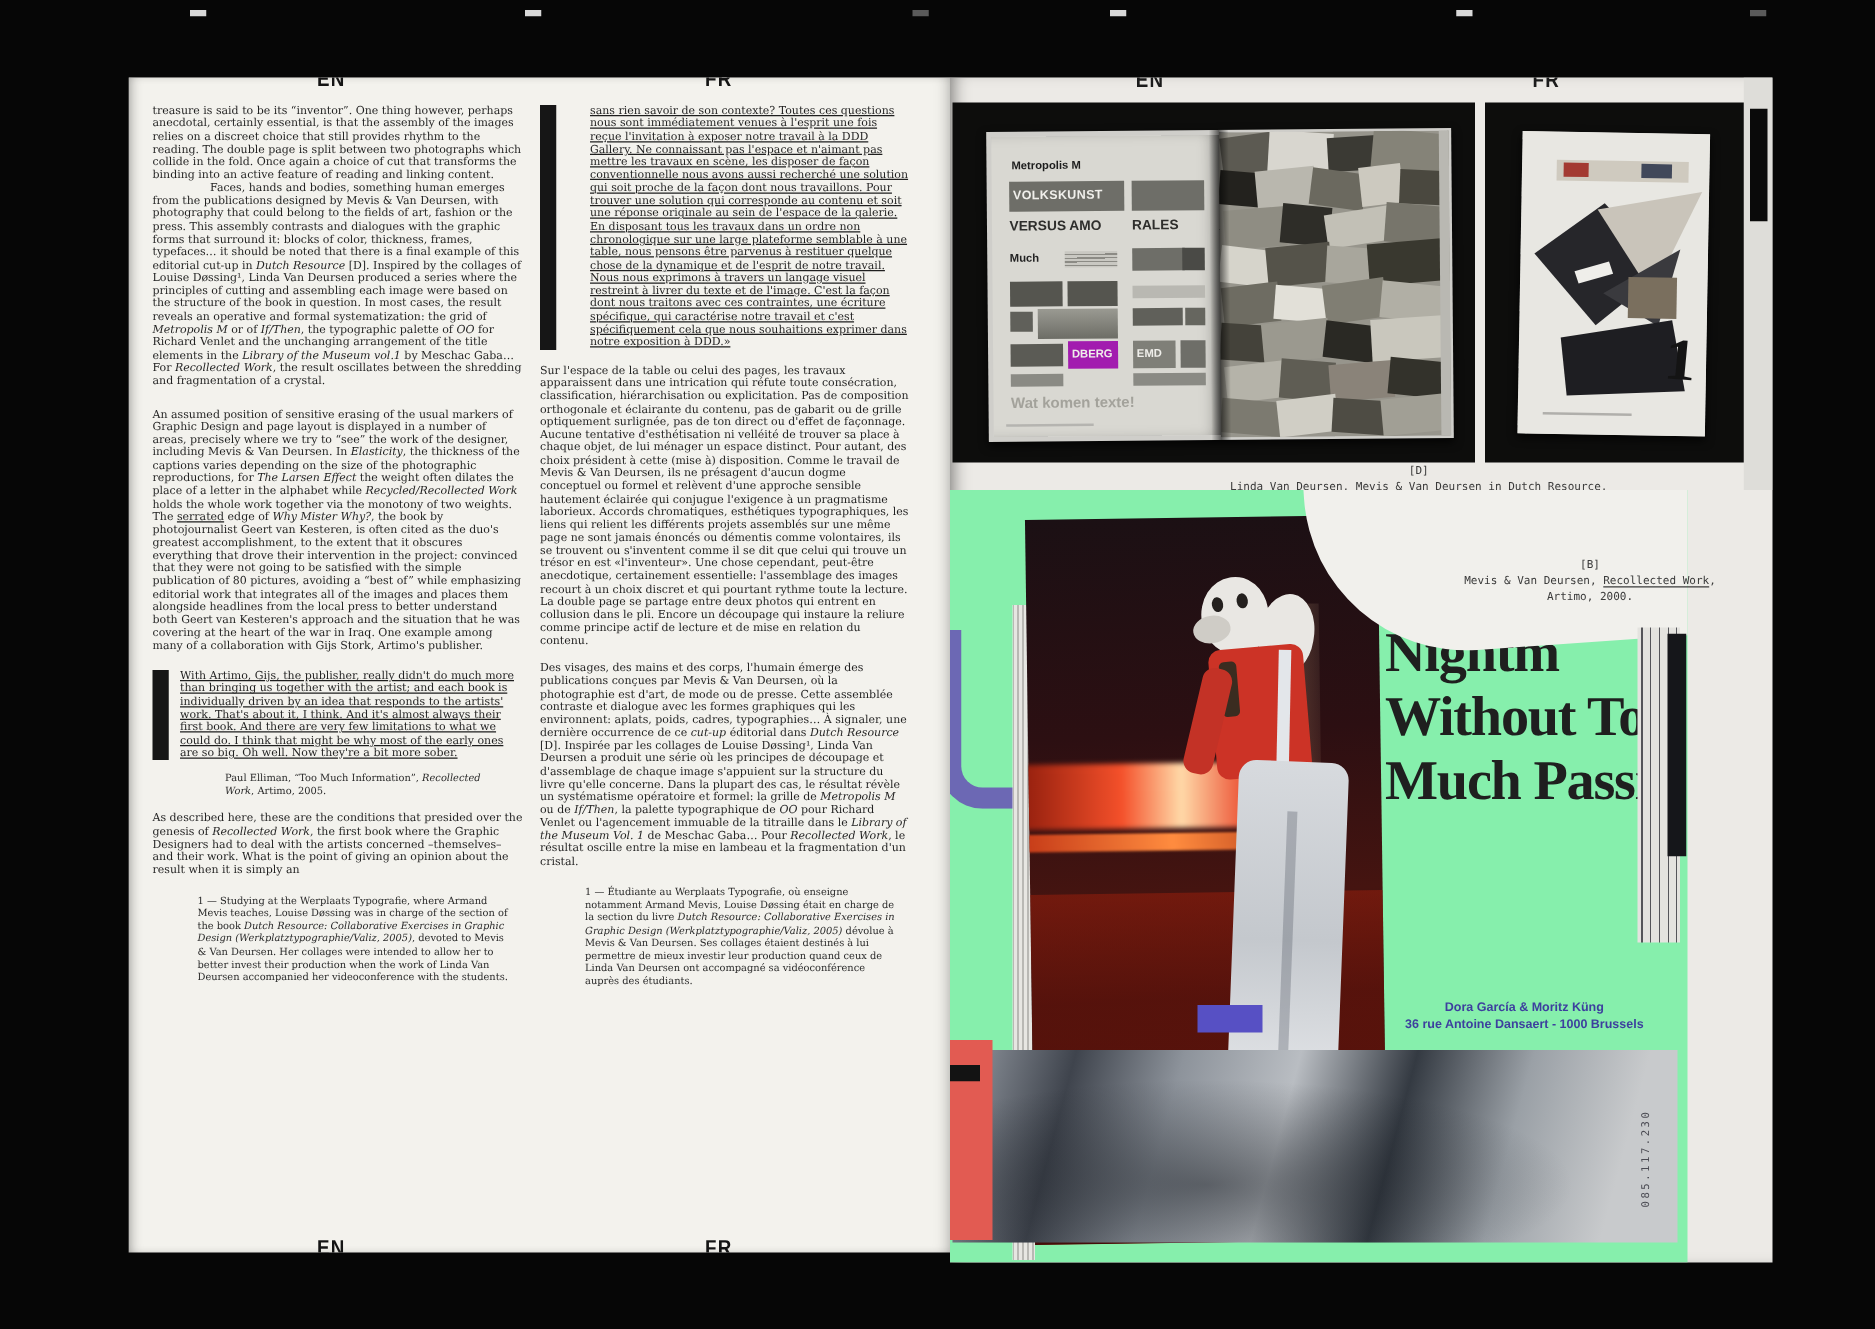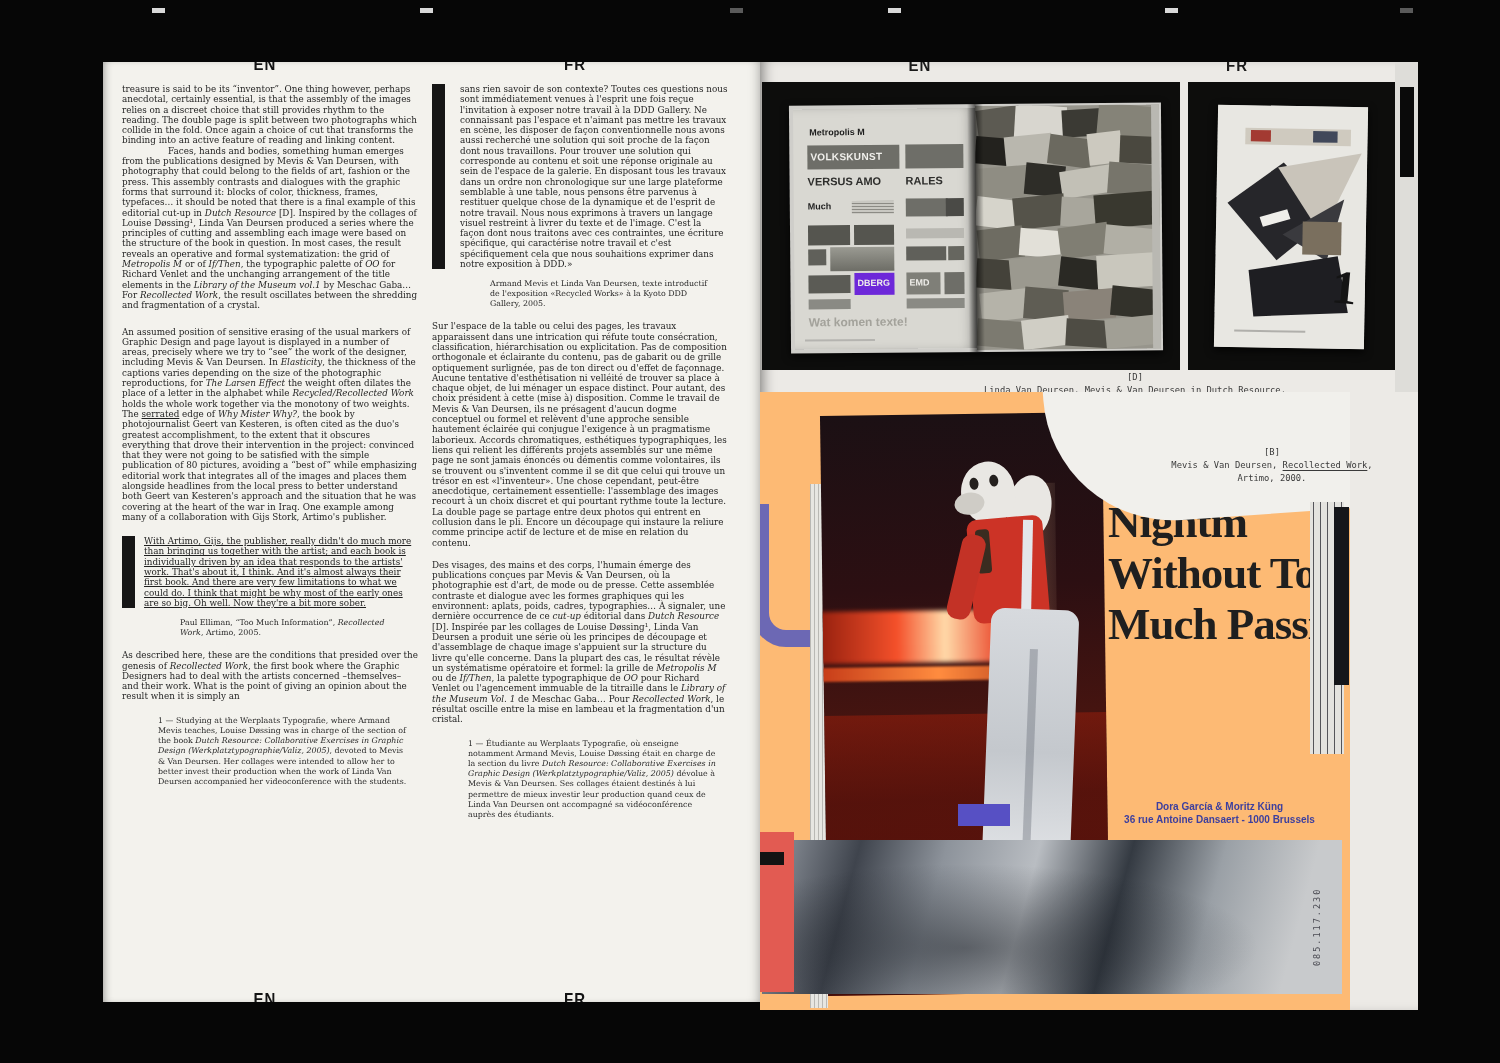--- a/index.html
+++ b/index.html
@@ -16,33 +16,33 @@
   .marker{position:absolute;width:88px;text-align:center;font-family:"Liberation Sans",sans-serif;
           font-weight:bold;font-size:15px;letter-spacing:1px;color:#141414;transform:scaleY(1.15);}
   .cropmark{position:absolute;top:8px;width:13px;height:5px;background:#d8d8d8;}
   
   .col{position:absolute;width:296px;font-size:8.8px;line-height:10.3px;text-align:left;}
   .col p{margin:0;}
   .gap16{margin-top:16px !important;}
   .gap12{margin-top:12px !important;}
   .indent{text-indent:46px;}
   .pullquote{border-left:13px solid #161616;padding-left:9px;margin-top:14px !important;text-decoration:underline;}
-  .pullquote-top{border-left:13px solid #161616;padding-left:15px;}
+  .pullquote-top{border-left:13px solid #161616;padding-left:27px;text-decoration:underline;}
   .citation{margin:10px 0 0 58px !important;width:226px;font-size:7.9px;line-height:10px;color:#2a2a2a;}
   .footnote{margin:14px 0 0 36px !important;width:252px;font-size:7.9px;line-height:10.2px;color:#2a2a2a;}
   .col u, .citation u{text-decoration:underline;text-underline-offset:1px;}
   
   .mono-caption{position:absolute;font-family:"DejaVu Sans Mono",monospace;font-size:8.8px;
                 line-height:13px;color:#3a3a3a;text-align:center;}
   .mono-caption u{text-decoration:underline;text-underline-offset:2px;}
   
   .black-panel{position:absolute;background:#0d0d0c;}
   .grid-label{position:absolute;font-family:"Liberation Sans",sans-serif;font-weight:bold;}
   
-  #big-image{position:absolute;left:0;top:330px;width:590px;height:618px;background:#fdba74;overflow:hidden;}
+  #big-image{position:absolute;left:0;top:330px;width:590px;height:618px;background:#86efac;overflow:hidden;}
   .vlines{background:repeating-linear-gradient(93deg,#eceae6 0 5px,#bbbab5 5px 6px);}
   .headline-green{font-family:"Liberation Serif",serif;font-weight:bold;font-size:45px;line-height:51px;
                   letter-spacing:-1px;white-space:nowrap;}
   .addr{font-family:"Liberation Sans",sans-serif;font-weight:bold;font-size:10px;line-height:13px;text-align:center;}
   .pagecode{font-family:"DejaVu Sans Mono",monospace;font-size:8.5px;letter-spacing:2px;color:#4a4a52;
             writing-mode:vertical-rl;transform:rotate(180deg);}
 </style>
 </head>
 <body>
 
@@ -66,21 +66,20 @@
       <p class="indent">Faces, hands and bodies, something human emerges from the publications designed by Mevis &amp; Van Deursen, with photography that could belong to the fields of art, fashion or the press. This assembly contrasts and dialogues with the graphic forms that surround it: blocks of color, thickness, frames, typefaces… it should be noted that there is a final example of this editorial cut-up in <i>Dutch Resource</i> [D]. Inspired by the collages of Louise Døssing¹, Linda Van Deursen produced a series where the principles of cutting and assembling each image were based on the structure of the book in question. In most cases, the result reveals an operative and formal systematization: the grid of <i>Metropolis M</i> or of <i>If/Then</i>, the typographic palette of <i>OO</i> for Richard Venlet and the unchanging arrangement of the title elements in the <i>Library of the Museum vol.1</i> by Meschac Gaba… For <i>Recollected Work</i>, the result oscillates between the shredding and fragmentation of a crystal.</p>
       <p class="gap16">An assumed position of sensitive erasing of the usual markers of Graphic Design and page layout is displayed in a number of areas, precisely where we try to “see” the work of the designer, including Mevis &amp; Van Deursen. In <i>Elasticity</i>, the thickness of the captions varies depending on the size of the photographic reproductions, for <i>The Larsen Effect</i> the weight often dilates the place of a letter in the alphabet while <i>Recycled/Recollected Work</i> holds the whole work together via the monotony of two weights. The <u>serrated</u> edge of <i>Why Mister Why?</i>, the book by photojournalist Geert van Kesteren, is often cited as the duo's greatest accomplishment, to the extent that it obscures everything that drove their intervention in the project: convinced that they were not going to be satisfied with the simple publication of 80 pictures, avoiding a “best of” while emphasizing editorial work that integrates all of the images and places them alongside headlines from the local press to better understand both Geert van Kesteren's approach and the situation that he was covering at the heart of the war in Iraq. One example among many of a collaboration with Gijs Stork, Artimo's publisher.</p>
       <p class="pullquote">With Artimo, Gijs, the publisher, really didn't do much more than bringing us together with the artist; and each book is individually driven by an idea that responds to the artists' work. That's about it, I think. And it's almost always their first book. And there are very few limitations to what we could do. I think that might be why most of the early ones are so big. Oh well. Now they're a bit more sober.</p>
       <p class="citation">Paul Elliman, “Too Much Information”, <i>Recollected Work</i>, Artimo, 2005.</p>
       <p class="gap12">As described here, these are the conditions that presided over the genesis of <i>Recollected Work</i>, the first book where the Graphic Designers had to deal with the artists concerned –themselves– and their work. What is the point of giving an opinion about the result when it is simply an</p>
       <p class="footnote">1 — Studying at the Werplaats Typografie, where Armand Mevis teaches, Louise Døssing was in charge of the section of the book <i>Dutch Resource: Collaborative Exercises in Graphic Design (Werkplatztypographie/Valiz, 2005)</i>, devoted to Mevis &amp; Van Deursen. Her collages were intended to allow her to better invest their production when the work of Linda Van Deursen accompanied her videoconference with the students.</p>
     </div>
 
     <div class="col" style="left:329px;top:22px;">
       <p class="pullquote-top">sans rien savoir de son contexte? Toutes ces questions nous sont immédiatement venues à l'esprit une fois reçue l'invitation à exposer notre travail à la DDD Gallery. Ne connaissant pas l'espace et n'aimant pas mettre les travaux en scène, les disposer de façon conventionnelle nous avons aussi recherché une solution qui soit proche de la façon dont nous travaillons. Pour trouver une solution qui corresponde au contenu et soit une réponse originale au sein de l'espace de la galerie. En disposant tous les travaux dans un ordre non chronologique sur une large plateforme semblable à une table, nous pensons être parvenus à restituer quelque chose de la dynamique et de l'esprit de notre travail. Nous nous exprimons à travers un langage visuel restreint à livrer du texte et de l'image. C'est la façon dont nous traitons avec ces contraintes, une écriture spécifique, qui caractérise notre travail et c'est spécifiquement cela que nous souhaitions exprimer dans notre exposition à DDD.»</p>
-      <p class="citation">Armand Mevis et Linda Van Deursen, texte introductif de l'exposition «Recycled Works» à la Kyoto DDD Gallery, 2005.</p>
       <p class="gap12">Sur l'espace de la table ou celui des pages, les travaux apparaissent dans une intrication qui réfute toute consécration, classification, hiérarchisation ou explicitation. Pas de composition orthogonale et éclairante du contenu, pas de gabarit ou de grille optiquement surlignée, pas de ton direct ou d'effet de façonnage. Aucune tentative d'esthétisation ni velléité de trouver sa place à chaque objet, de lui ménager un espace distinct. Pour autant, des choix président à cette (mise à) disposition. Comme le travail de Mevis &amp; Van Deursen, ils ne présagent d'aucun dogme conceptuel ou formel et relèvent d'une approche sensible hautement éclairée qui conjugue l'exigence à un pragmatisme laborieux. Accords chromatiques, esthétiques typographiques, les liens qui relient les différents projets assemblés sur une même page ne sont jamais énoncés ou démentis comme volontaires, ils se trouvent ou s'inventent comme il se dit que celui qui trouve un trésor en est «l'inventeur». Une chose cependant, peut-être anecdotique, certainement essentielle: l'assemblage des images recourt à un choix discret et qui pourtant rythme toute la lecture. La double page se partage entre deux photos qui entrent en collusion dans le pli. Encore un découpage qui instaure la reliure comme principe actif de lecture et de mise en relation du contenu.</p>
       <p class="gap12">Des visages, des mains et des corps, l'humain émerge des publications conçues par Mevis &amp; Van Deursen, où la photographie est d'art, de mode ou de presse. Cette assemblée contraste et dialogue avec les formes graphiques qui les environnent: aplats, poids, cadres, typographies… À signaler, une dernière occurrence de ce <i>cut-up</i> éditorial dans <i>Dutch Resource</i> [D]. Inspirée par les collages de Louise Døssing¹, Linda Van Deursen a produit une série où les principes de découpage et d'assemblage de chaque image s'appuient sur la structure du livre qu'elle concerne. Dans la plupart des cas, le résultat révèle un systématisme opératoire et formel: la grille de <i>Metropolis M</i> ou de <i>If/Then</i>, la palette typographique de <i>OO</i> pour Richard Venlet ou l'agencement immuable de la titraille dans le <i>Library of the Museum Vol. 1</i> de Meschac Gaba… Pour <i>Recollected Work</i>, le résultat oscille entre la mise en lambeau et la fragmentation d'un cristal.</p>
       <p class="footnote">1 — Étudiante au Werplaats Typografie, où enseigne notamment Armand Mevis, Louise Døssing était en charge de la section du livre <i>Dutch Resource: Collaborative Exercises in Graphic Design (Werkplatztypographie/Valiz, 2005)</i> dévolue à Mevis &amp; Van Deursen. Ses collages étaient destinés à lui permettre de mieux investir leur production quand ceux de Linda Van Deursen ont accompagné sa vidéoconférence auprès des étudiants.</p>
     </div>
   </div>
 
   <div id="right-page" class="page">
     <div class="marker" style="left:116px;top:-6px;color:#1b1b1b;">EN</div>
     <div class="marker" style="left:433px;top:-6px;color:#1b1b1b;">FR</div>
 
@@ -104,21 +103,21 @@
           <div class="abs" style="left:112px;top:90px;width:42px;height:18px;background:#6e6e68;"></div>
           <div class="abs" style="left:152px;top:90px;width:18px;height:18px;background:#4a4a46;"></div>
           <div class="abs" style="left:14px;top:116px;width:42px;height:20px;background:#55554f;"></div>
           <div class="abs" style="left:60px;top:116px;width:40px;height:20px;background:#55554f;"></div>
           <div class="abs" style="left:112px;top:120px;width:58px;height:10px;background:#b9b8b2;"></div>
           <div class="abs" style="left:112px;top:138px;width:40px;height:14px;background:#60605a;"></div>
           <div class="abs" style="left:14px;top:140px;width:18px;height:16px;background:#60605a;"></div>
           <div class="abs" style="left:36px;top:138px;width:64px;height:24px;background:linear-gradient(#9a9a92,#6d6d66);"></div>
           <div class="abs" style="left:154px;top:138px;width:16px;height:14px;background:#66665f;"></div>
           <div class="abs" style="left:14px;top:166px;width:42px;height:18px;background:#5b5b55;"></div>
-          <div class="abs" style="left:60px;top:164px;width:40px;height:22px;background:#6d28d9;">
+          <div class="abs" style="left:60px;top:164px;width:40px;height:22px;background:#a21caf;">
             <div class="grid-label" style="left:3px;top:5px;font-size:9px;color:#efeeea;">DBERG</div>
           </div>
           <div class="abs" style="left:112px;top:164px;width:34px;height:22px;background:#7f7f78;">
             <div class="grid-label" style="left:3px;top:5px;font-size:9px;color:#efeeea;">EMD</div>
           </div>
           <div class="abs" style="left:150px;top:164px;width:20px;height:22px;background:#6e6e68;"></div>
           <div class="abs" style="left:14px;top:190px;width:42px;height:10px;background:#8a8a84;"></div>
           <div class="abs" style="left:112px;top:190px;width:58px;height:10px;background:#8a8a84;"></div>
           <div class="grid-label" style="left:14px;top:206px;font-size:12px;color:#a3a29b;">Wat komen texte!</div>
           <div class="abs" style="left:10px;top:230px;width:70px;height:2px;background:#b5b4b0;"></div>

